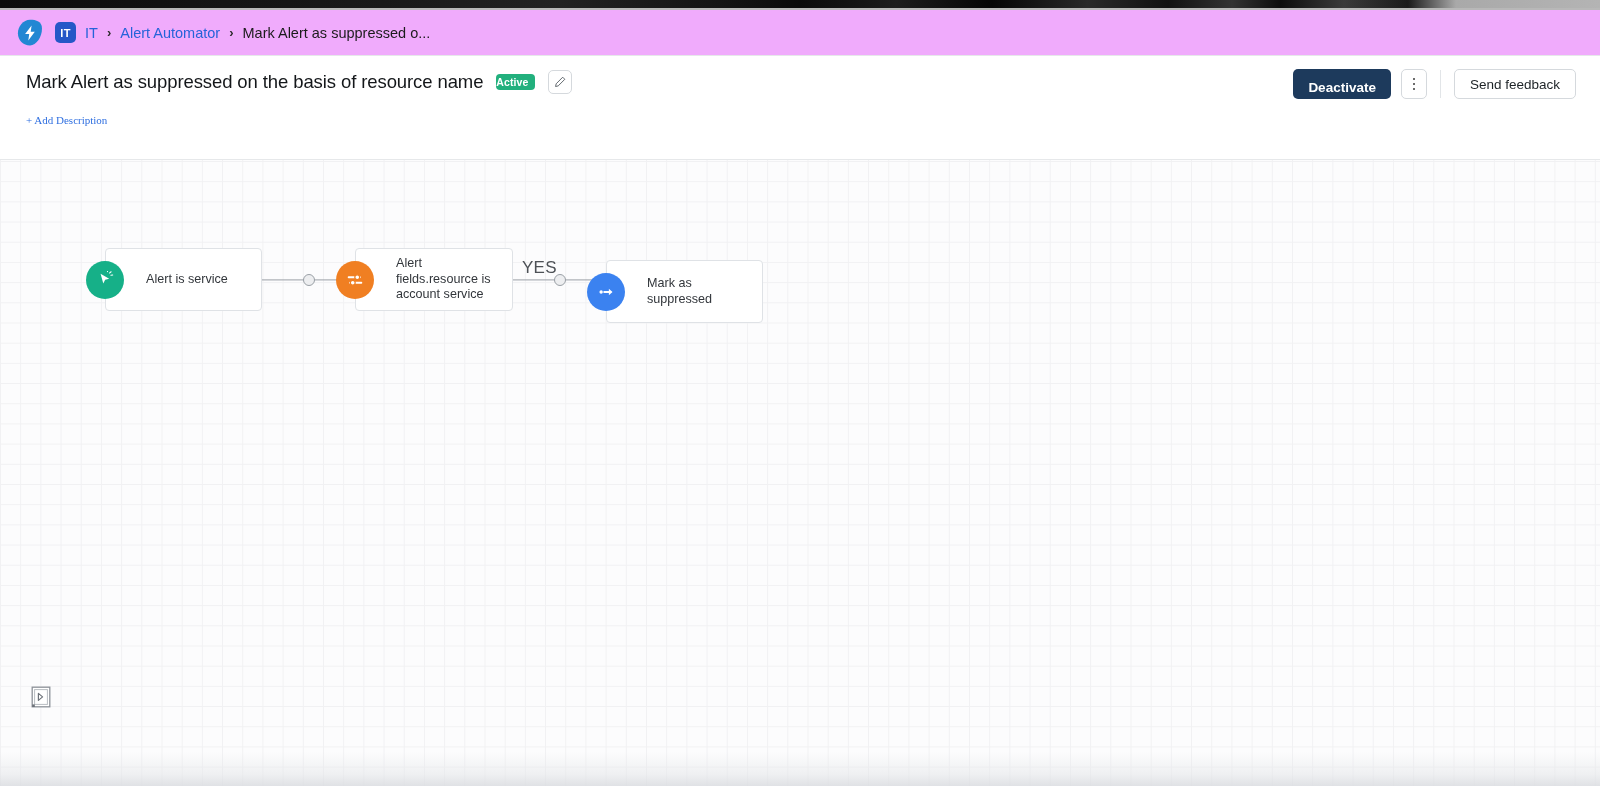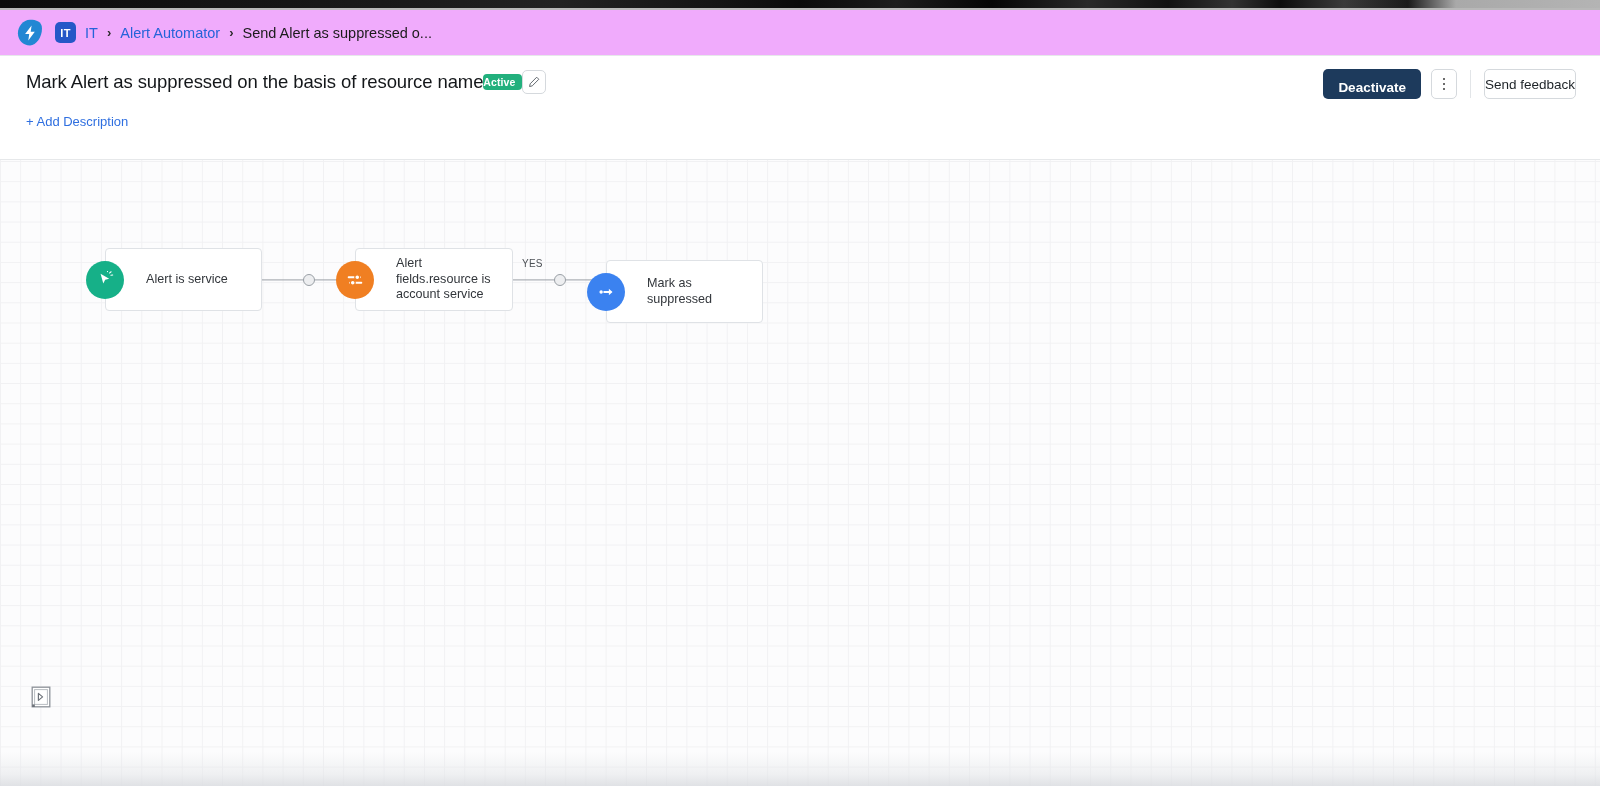--- a/index.html
+++ b/index.html
@@ -90,20 +90,21 @@
     width: 1600px;
     height: 104px;
     background: #ffffff;
     border-bottom: 1px solid #e6e8ea;
   }
   .title-row {
     position: absolute;
     top: 14px; left: 26px;
     display: flex;
     align-items: center;
+    gap: 13px;
   }
   .page-title {
     font-size: 18.5px;
     color: #14171a;
     font-weight: normal;
     letter-spacing: -0.1px;
     white-space: nowrap;
   }
   .status-badge {
     background: #22b07d;
@@ -121,23 +122,24 @@
     border-radius: 5px;
     background: #ffffff;
     display: flex;
     align-items: center;
     justify-content: center;
     cursor: pointer;
   }
   .add-desc {
     position: absolute;
     top: 58px; left: 26px;
-    font-size: 13px;
+    font-size: 11px;
     color: #2f6fe0;
     cursor: pointer;
+    font-family: Liberation Serif, serif;
   }
 
   .actions {
     position: absolute;
     top: 13px; right: 24px;
     display: flex;
     align-items: center;
     gap: 0;
   }
   .btn-deactivate {
@@ -180,21 +182,21 @@
     background: #e2e5e8;
     margin: 0 13px;
   }
   .btn-feedback {
     border: 1px solid #d5d9dd;
     border-radius: 5px;
     background: #ffffff;
     color: #1c2226;
     font-size: 13.5px;
     height: 30px;
-    padding: 0 0;
+    padding: 0 15px;
     cursor: pointer;
     font-family: inherit;
   }
 
   
   .canvas {
     position: absolute;
     top: 160px; left: 0;
     width: 1600px;
     height: 626px;
@@ -285,21 +287,21 @@
     right: -1px;
     top: 50%;
     transform: translateY(-50%);
     width: 0; height: 0;
     border-top: 4.5px solid transparent;
     border-bottom: 4.5px solid transparent;
     border-left: 7px solid #9aa0a6;
   }
   .conn-label {
     position: absolute;
-    font-size: 10px;
+    font-size: 17px;
     color: #4d5156;
     letter-spacing: 0.25px;
   }
 
   
   .panel-toggle {
     position: absolute;
     left: 31px;
     bottom: 78px;
     width: 20px; height: 22px;
@@ -319,21 +321,21 @@
       <path d="M15.6 6.6 L9.1 15.1 L13.2 15.1 L12.3 21.4 L18.8 12.7 L14.7 12.7 Z" fill="#ffffff"></path>
     </svg>
   </div>
 
   <div class="it-badge">IT</div>
 
   <span class="crumb">IT</span>
   <span class="crumb-sep">›</span>
   <span class="crumb">Alert Automator</span>
   <span class="crumb-sep">›</span>
-  <span class="crumb static">Send Alert as suppressed o...</span>
+  <span class="crumb static">Mark Alert as suppressed o...</span>
 </div>
 
 <div class="title-bar">
 
   <div class="title-row">
     <span class="page-title">Mark Alert as suppressed on the basis of resource name</span>
     <span class="status-badge">Active</span>
     <span class="edit-btn">
       <svg width="12" height="12" viewBox="0 0 16 16" aria-hidden="true">
         <path d="M11.6 1.6 L14.4 4.4 L5.6 13.2 L2.1 14.0 L2.9 10.4 Z" fill="none" stroke="#5a6066" stroke-width="1.25" stroke-linejoin="round"></path>

